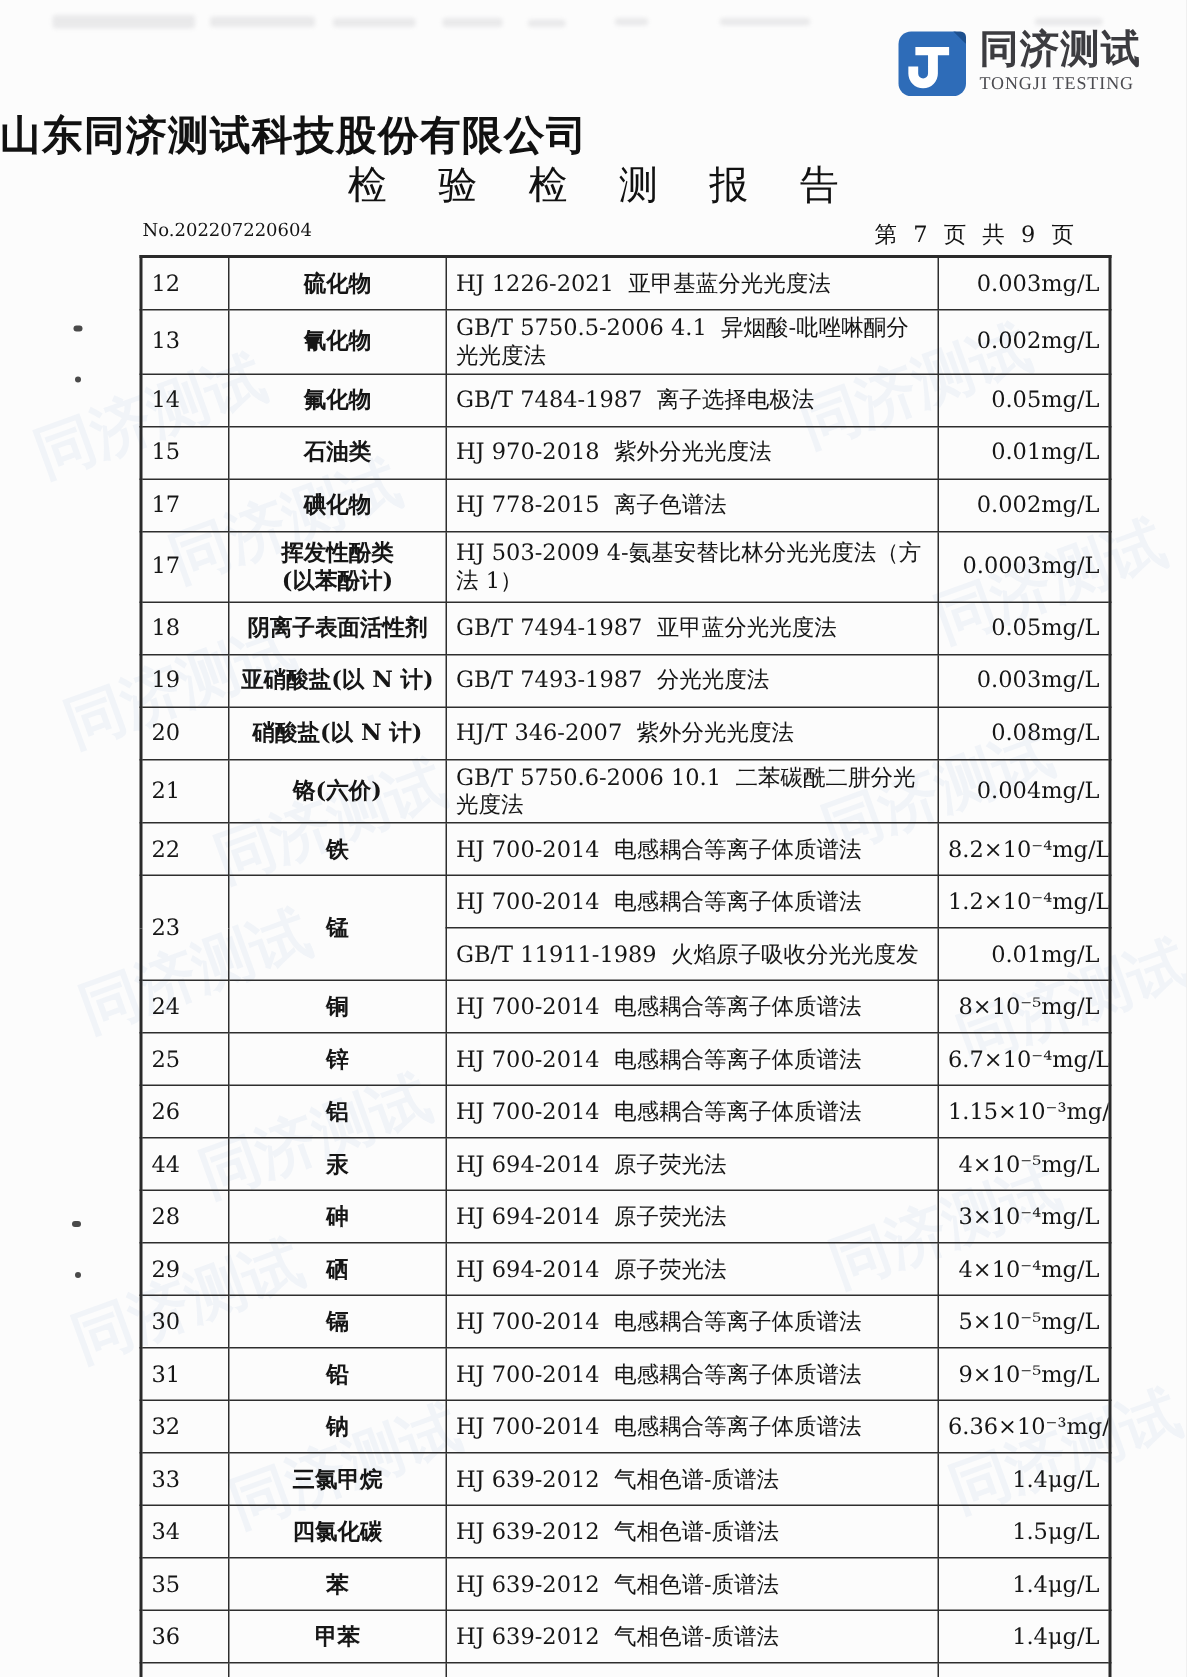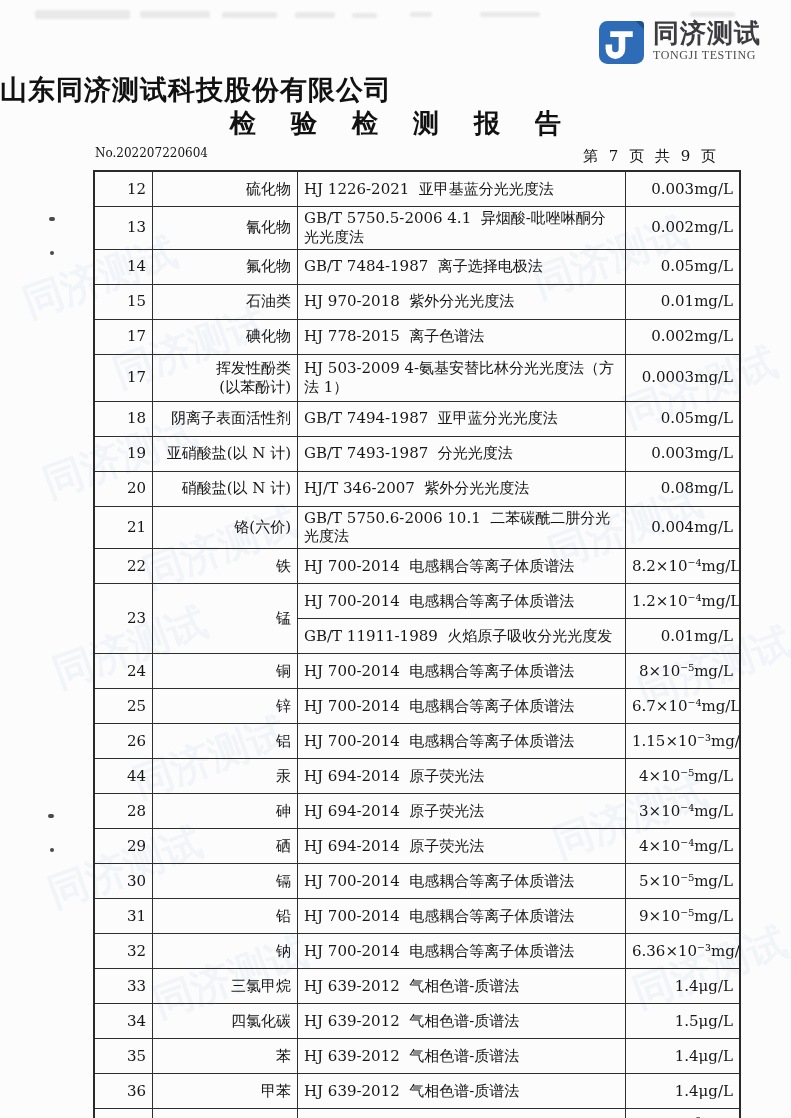--- a/index.html
+++ b/index.html
@@ -17,34 +17,34 @@
   
   .logo{position:absolute;left:598px;top:20px;display:flex;align-items:flex-start;gap:8px;}
   .logo-mark{width:47px;height:45px;flex:0 0 auto;}
   .logo-text{display:flex;flex-direction:column;line-height:1.05;}
   .logo-cn{font-family:"DejaVu Sans","Liberation Sans",sans-serif;font-size:26px;font-weight:600;color:#3c3c40;letter-spacing:1px;}
   .logo-en{font-family:Liberation Serif, serif;font-size:12px;color:#4b4b50;letter-spacing:.6px;margin-top:2px;}
   
   .company{position:absolute;top:72px;left:0;width:100%;text-align:left;
            font-size:27px;font-weight:700;letter-spacing:1px;color:#111;}
   .report-title{position:absolute;top:106px;left:0;width:100%;text-align:center;
-           font-size:26px;font-weight:700;letter-spacing:13px;text-indent:13px;color:#111;}
+           font-size:26px;font-weight:400;letter-spacing:13px;text-indent:13px;color:#111;}
   .meta-no{position:absolute;left:95px;top:146px;font-size:12px;color:#141414;}
   .meta-page{position:absolute;right:72px;top:147px;font-size:15px;letter-spacing:3px;color:#141414;}
   
   table.report{
     position:absolute;left:93px;top:170px;width:625px;
     border-collapse:collapse;table-layout:fixed;
     font-size:15px;color:#161616;
     border:2px solid #2a2a2a;
   }
   table.report td{border:1px solid #2e2e2e;height:30px;padding:2px 6px;line-height:1.25;
     overflow:hidden;}
-  td.c-no{width:45px;text-align:right;}
-  td.c-item{width:132px;text-align:right;padding-left:10px;white-space:pre-wrap;}
+  td.c-no{width:45px;text-align:left;}
+  td.c-item{width:132px;text-align:center;padding-left:10px;white-space:pre-wrap;font-weight:bold;}
   td.c-method{width:315px;text-align:left;padding-left:12px;white-space:pre-wrap;}
   td.c-limit{width:101px;text-align:right;white-space:pre-line;}
   tr.tall td{height:42px;}
   tr.xtall td{height:46px;}
 </style>
 </head>
 <body>
 
 <div class="page">
 

